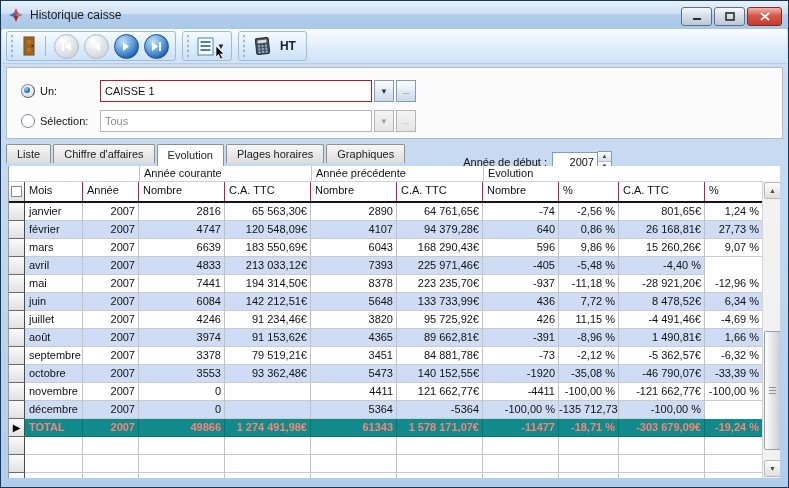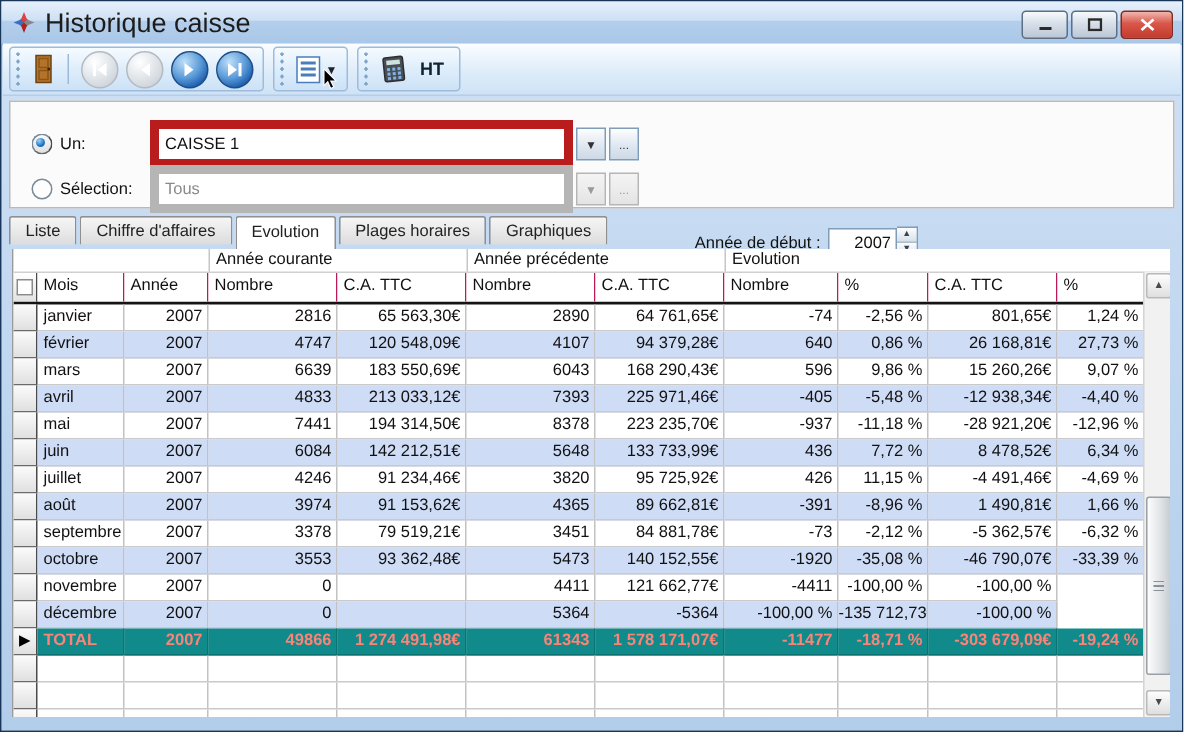--- a/index.html
+++ b/index.html
@@ -3,21 +3,21 @@
 <meta charset="utf-8">
 <style>
   html,body{margin:0;padding:0;width:789px;height:488px;overflow:hidden;
     font-family:"Liberation Sans","DejaVu Sans",sans-serif;font-size:11px;color:#111;}
   .window{position:relative;width:787px;height:486px;border:1px solid #17365a;
     background:linear-gradient(#cfe1f5,#b2cdea);}
   
   .titlebar{position:absolute;left:0;top:0;right:0;height:28px;
     background:linear-gradient(#e7f1fc,#cde0f4 45%,#b4cfec 46%,#a9c7e8);
     border-bottom:1px solid #8fb0d4;display:flex;align-items:center;padding-left:7px;}
-  .title-text{font-size:18px;color:#1c1c1c;margin-left:6px;}
+  .title-text{font-size:12px;color:#1c1c1c;margin-left:6px;}
   .appicon{width:16px;height:16px;display:inline-block;}
   .winbtns{position:absolute;right:6px;top:6px;display:flex;gap:2px;}
   .wbtn{width:29px;height:17px;border:1px solid #5e6f83;border-radius:3px;
     background:linear-gradient(#f7fafc,#d7dfe9 45%,#bcc8d6);display:flex;align-items:center;justify-content:center;}
   .wbtn.close{width:33px;border-color:#7e2d23;
     background:linear-gradient(#f0b7ae,#d9574a 45%,var(--close_red,#c23b30));}
   
   .toolbar{position:absolute;left:1px;top:28px;right:1px;height:34px;
     background:linear-gradient(#fbfdff,#dcebf9 60%,#cfe3f6);border-bottom:1px solid #b5cde6;
     display:flex;align-items:center;gap:6px;padding-left:4px;}
@@ -38,21 +38,21 @@
   
   .panel{position:absolute;left:5px;right:5px;top:66px;height:70px;background:#fbfbfb;
     border:1px solid #b9b9b9;}
   .frow{position:absolute;left:14px;display:flex;align-items:center;}
   .frow.r1{top:12px;} .frow.r2{top:42px;}
   .radio{width:12px;height:12px;border-radius:50%;border:1px solid #7a8a99;background:#fdfdfd;
     display:inline-block;position:relative;margin-right:5px;}
   .radio.sel::after{content:"";position:absolute;left:2px;top:2px;width:6px;height:6px;border-radius:50%;
     background:radial-gradient(circle at 35% 30%,#9fd4f5,#1f74c6 60%,#10539a);}
   .rlabel{width:60px;}
-  .combo{width:262px;height:18px;border:6px solid #b91c1c;background:#fff;
+  .combo{width:262px;height:18px;border:1px solid #b91c1c;background:#fff;
     padding:1px 4px;display:flex;align-items:center;}
   .combo.disabled{color:#8a8a8a;border-color:#b5b5b5;}
   .sqbtn{width:18px;height:20px;border:1px solid #7f9db9;margin-left:2px;
     background:linear-gradient(#fdfdfd,#dfe8f1 55%,#cdd9e6);
     display:flex;align-items:center;justify-content:center;font-size:8px;color:#333;}
   .sqbtn.disabled{border-color:#b5b5b5;color:#9a9a9a;background:linear-gradient(#f4f4f4,#e4e4e4);}
   .year-area{position:absolute;right:170px;top:42px;display:flex;align-items:center;margin-top:41px;}
   .spin{width:38px;height:16px;border:1px solid #7f9db9;background:#fff;padding:1px 3px;
     text-align:right;display:flex;align-items:center;justify-content:flex-end;}
   .spinbtns{display:flex;flex-direction:column;border:1px solid #7f9db9;border-left:none;}
@@ -318,21 +318,20 @@
         <div class="grow row alt">
           <span class="sel"></span>
           <span class="cell txt">avril</span>
           <span class="cell num">2007</span>
           <span class="cell num">4833</span>
           <span class="cell num">213 033,12€</span>
           <span class="cell num">7393</span>
           <span class="cell num">225 971,46€</span>
           <span class="cell num">-405</span>
           <span class="cell num">-5,48 %</span>
-          <span class="cell num">-12 938,34€</span>
           <span class="cell num">-4,40 %</span>
         </div>
         <div class="grow row">
           <span class="sel"></span>
           <span class="cell txt">mai</span>
           <span class="cell num">2007</span>
           <span class="cell num">7441</span>
           <span class="cell num">194 314,50€</span>
           <span class="cell num">8378</span>
           <span class="cell num">223 235,70€</span>
@@ -409,20 +408,21 @@
         <div class="grow row">
           <span class="sel"></span>
           <span class="cell txt">novembre</span>
           <span class="cell num">2007</span>
           <span class="cell num">0</span>
           <span class="cell num"></span>
           <span class="cell num">4411</span>
           <span class="cell num">121 662,77€</span>
           <span class="cell num">-4411</span>
           <span class="cell num">-100,00 %</span>
+          <span class="cell num">-121 662,77€</span>
           <span class="cell num">-100,00 %</span>
         </div>
         <div class="grow row alt">
           <span class="sel"></span>
           <span class="cell txt">décembre</span>
           <span class="cell num">2007</span>
           <span class="cell num">0</span>
           <span class="cell num"></span>
           <span class="cell num">5364</span>
           <span class="cell num">-5364</span>

